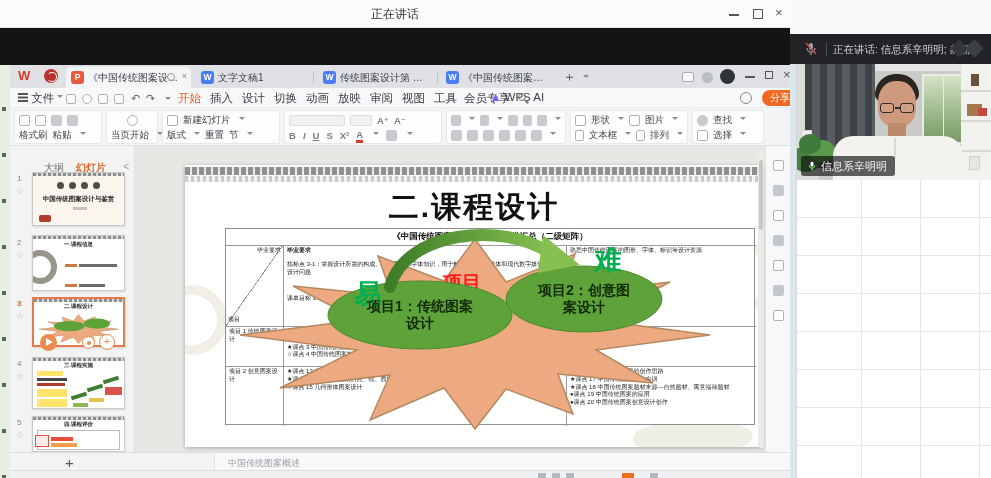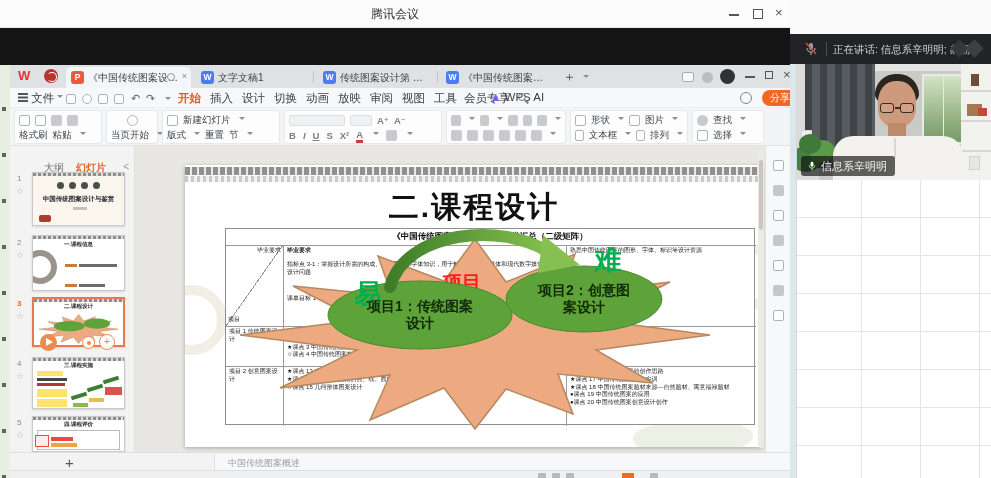--- a/index.html
+++ b/index.html
@@ -31,21 +31,21 @@
   .tab .tpin{position:absolute;right:16px;top:6px;width:8px;height:8px;border:1px solid #999;border-radius:50%;}
   .tab-sep{position:absolute;top:6px;width:1px;height:12px;background:#bfc2c6;}
   .newtab{position:absolute;top:3px;font-size:13px;color:#555;cursor:pointer;}
   .tb-ic{position:absolute;top:5px;color:#5a5d62;font-size:11px;cursor:pointer;}
   .tb-avatar{position:absolute;top:4px;width:15px;height:15px;border-radius:50%;background:#2f3338;}
 
   
   .menubar{left:10px;top:88px;width:780px;height:20px;background:#f7f8f9;border-bottom:1px solid #ececee;font-size:11.5px;color:#3a3d42;}
   .i-menu{display:inline-block;width:10px;height:2px;background:#555;box-shadow:0 3.5px 0 #555,0 7px 0 #555;margin-bottom:7px;}
   .menu-item{position:absolute;top:3px;cursor:pointer;}
-  .menu-item.hot{color:#e8571d;font-weight:bold;}
+  .menu-item.hot{color:#e8571d;font-weight:normal;}
   .menu-item.hot::after{content:"";position:absolute;left:2px;right:2px;bottom:-4px;height:2px;background:#e8571d;}
   .qa-ic{position:absolute;top:4px;color:#666;font-size:11px;cursor:pointer;}
   .share-btn{position:absolute;left:752px;top:2px;width:36px;height:16px;background:#f26822;color:#fff;font-size:10px;border-radius:8px;text-align:center;line-height:16px;cursor:pointer;}
   .svc{position:absolute;left:730px;top:4px;width:12px;height:12px;border:1.2px solid #888;border-radius:50%;cursor:pointer;}
   .mag{position:absolute;left:508px;top:5px;width:8px;height:8px;border:1.5px solid #777;border-radius:50%;}
   .mag::after{content:"";position:absolute;left:6px;top:7px;width:4px;height:1.5px;background:#777;transform:rotate(45deg);}
   .wpsai-mark{color:#7b5cff;font-weight:bold;}
 
   
   .ribbon{left:10px;top:108px;width:780px;height:38px;background:#f3f4f6;border-bottom:1px solid #e0e1e4;}
@@ -136,21 +136,21 @@
     background-image:repeating-linear-gradient(to bottom,transparent 0 42px,#5a6a52 42px 46px);background-position:2px 0;background-size:4px 100%;background-repeat:repeat-y;}
 </style>
 </head>
 <body>
 
 <div id="stage">
 
   <div class="abs behind-strip"></div>
 
   <div class="abs mw-title">
-    <span class="mw-title-text">腾讯会议</span>
+    <span class="mw-title-text">正在讲话</span>
     <span class="wbtn" style="left:724px;">
         <span class="i-min"></span>
       </span>
     <span class="wbtn" style="left:748px;">
         <span class="i-max"></span>
       </span>
     <span class="wbtn" style="left:772px;">
         <span class="i-close">×</span>
       </span>
   </div>

